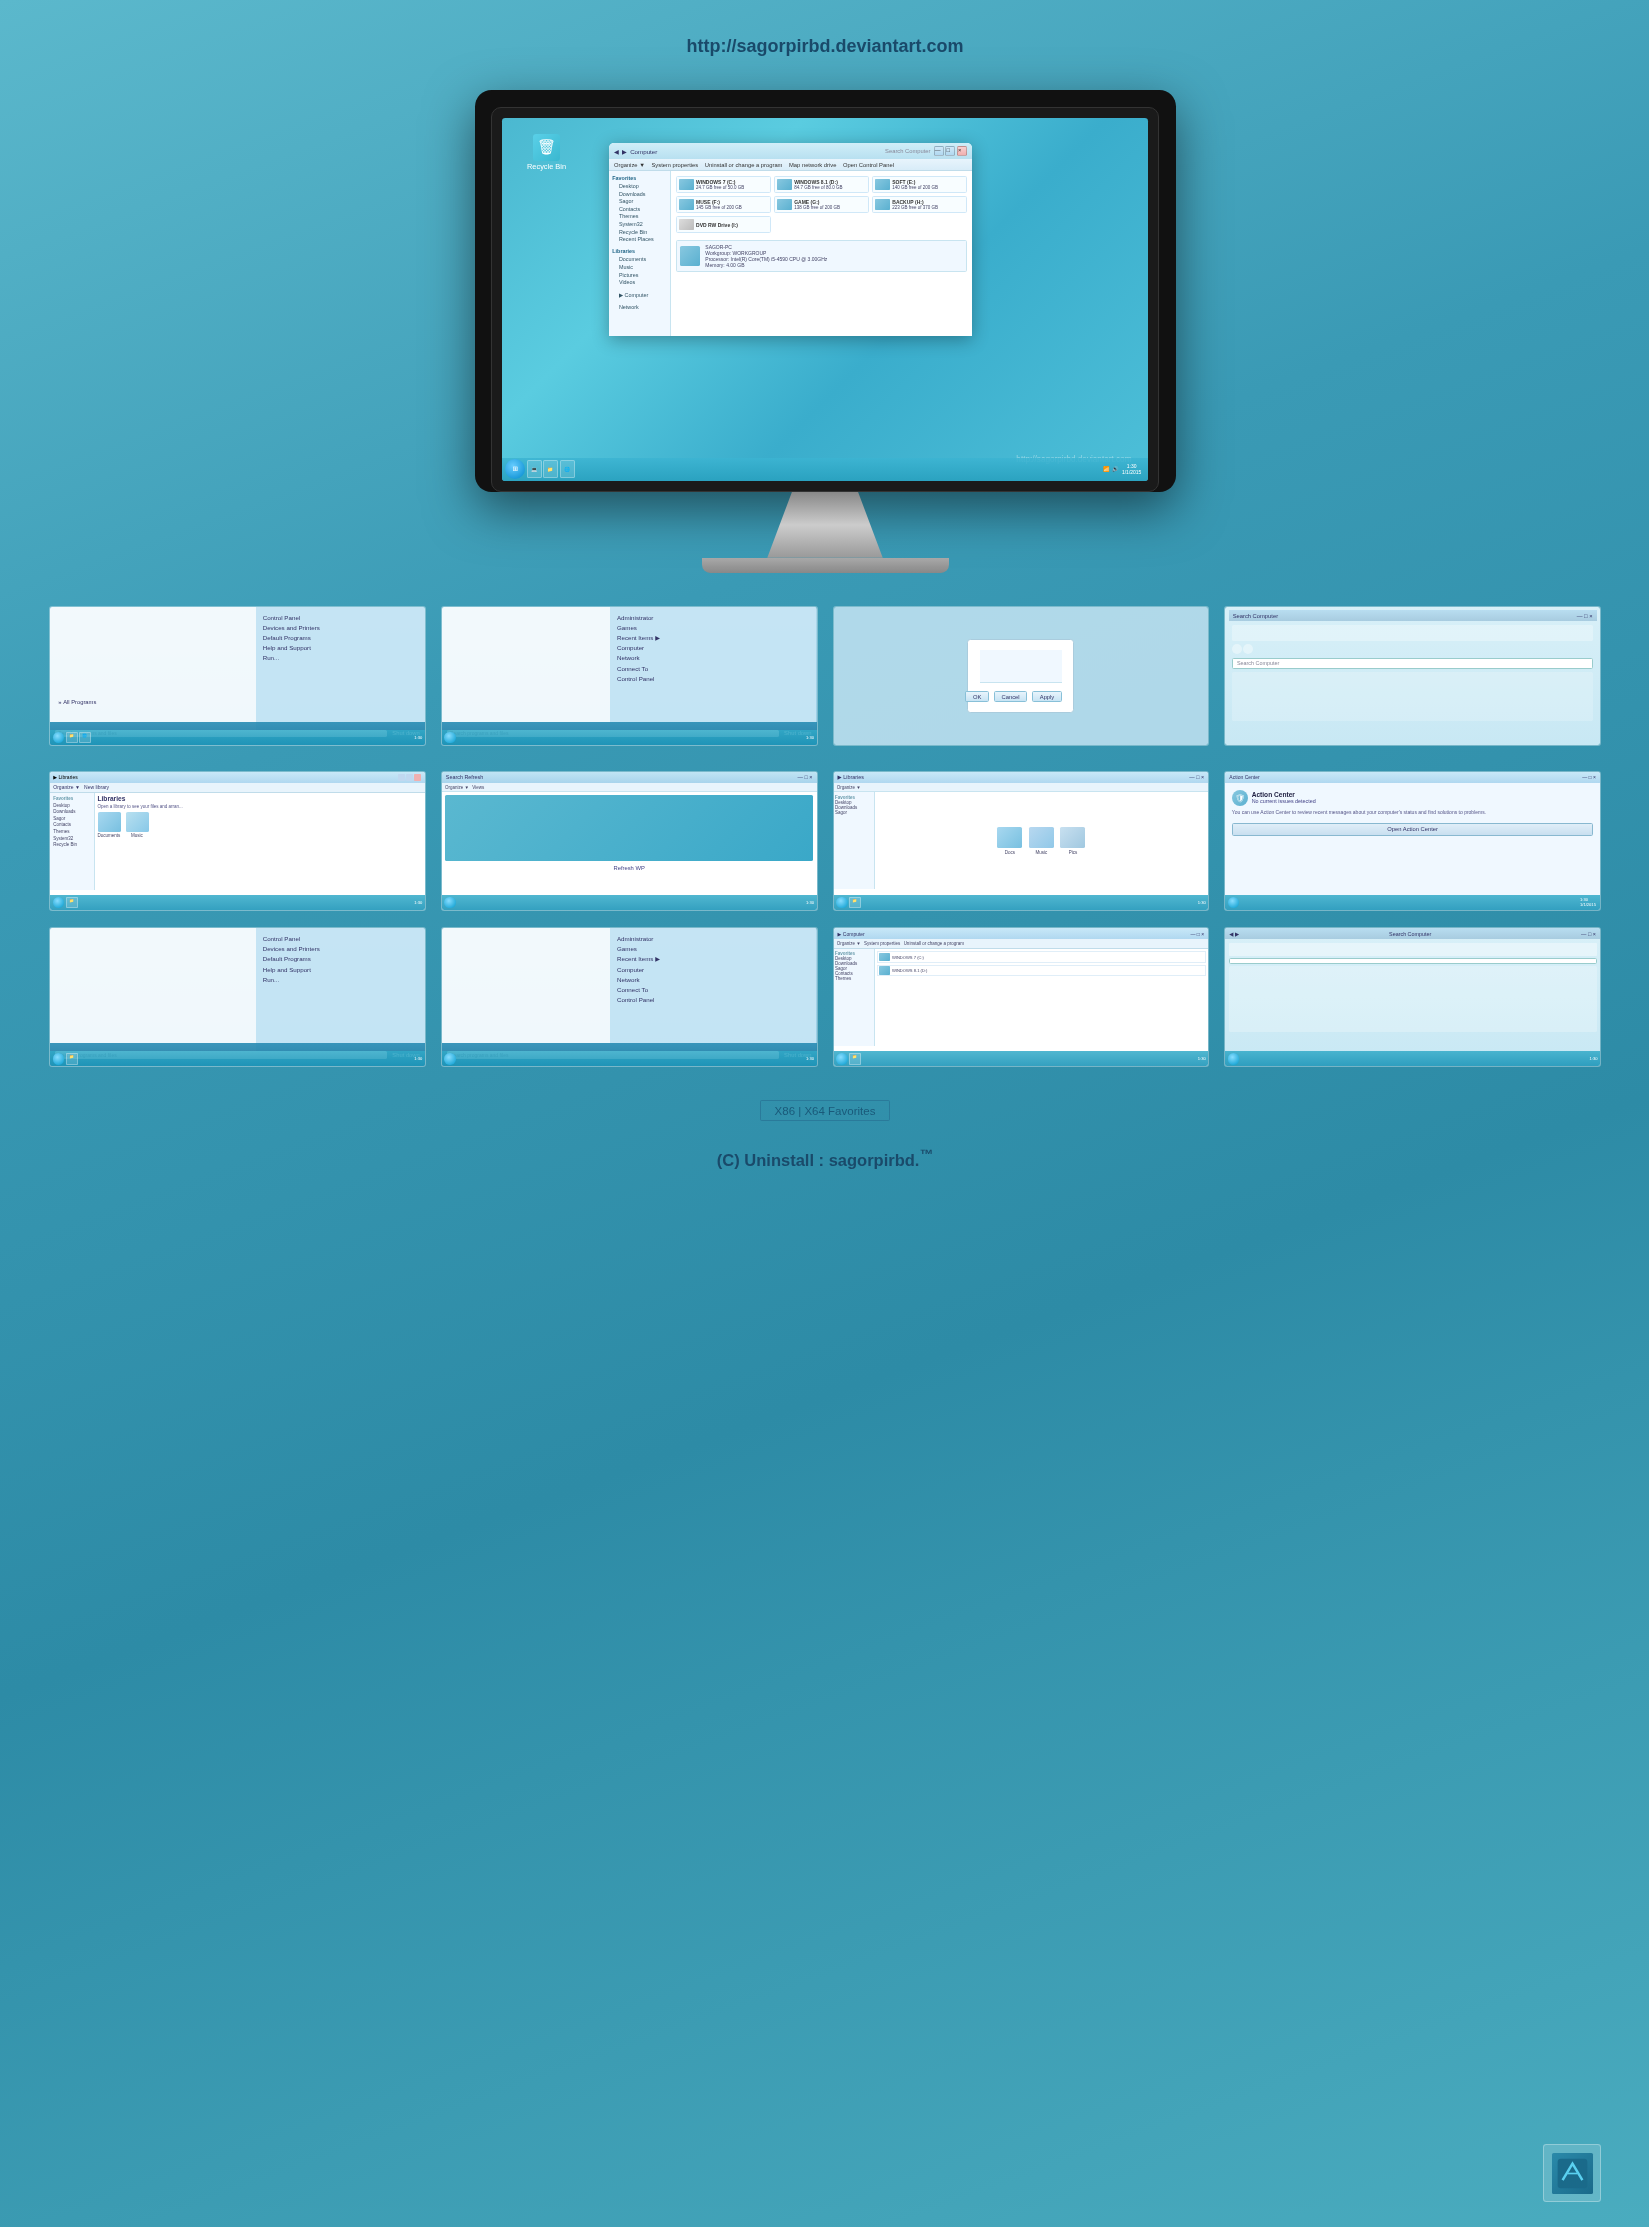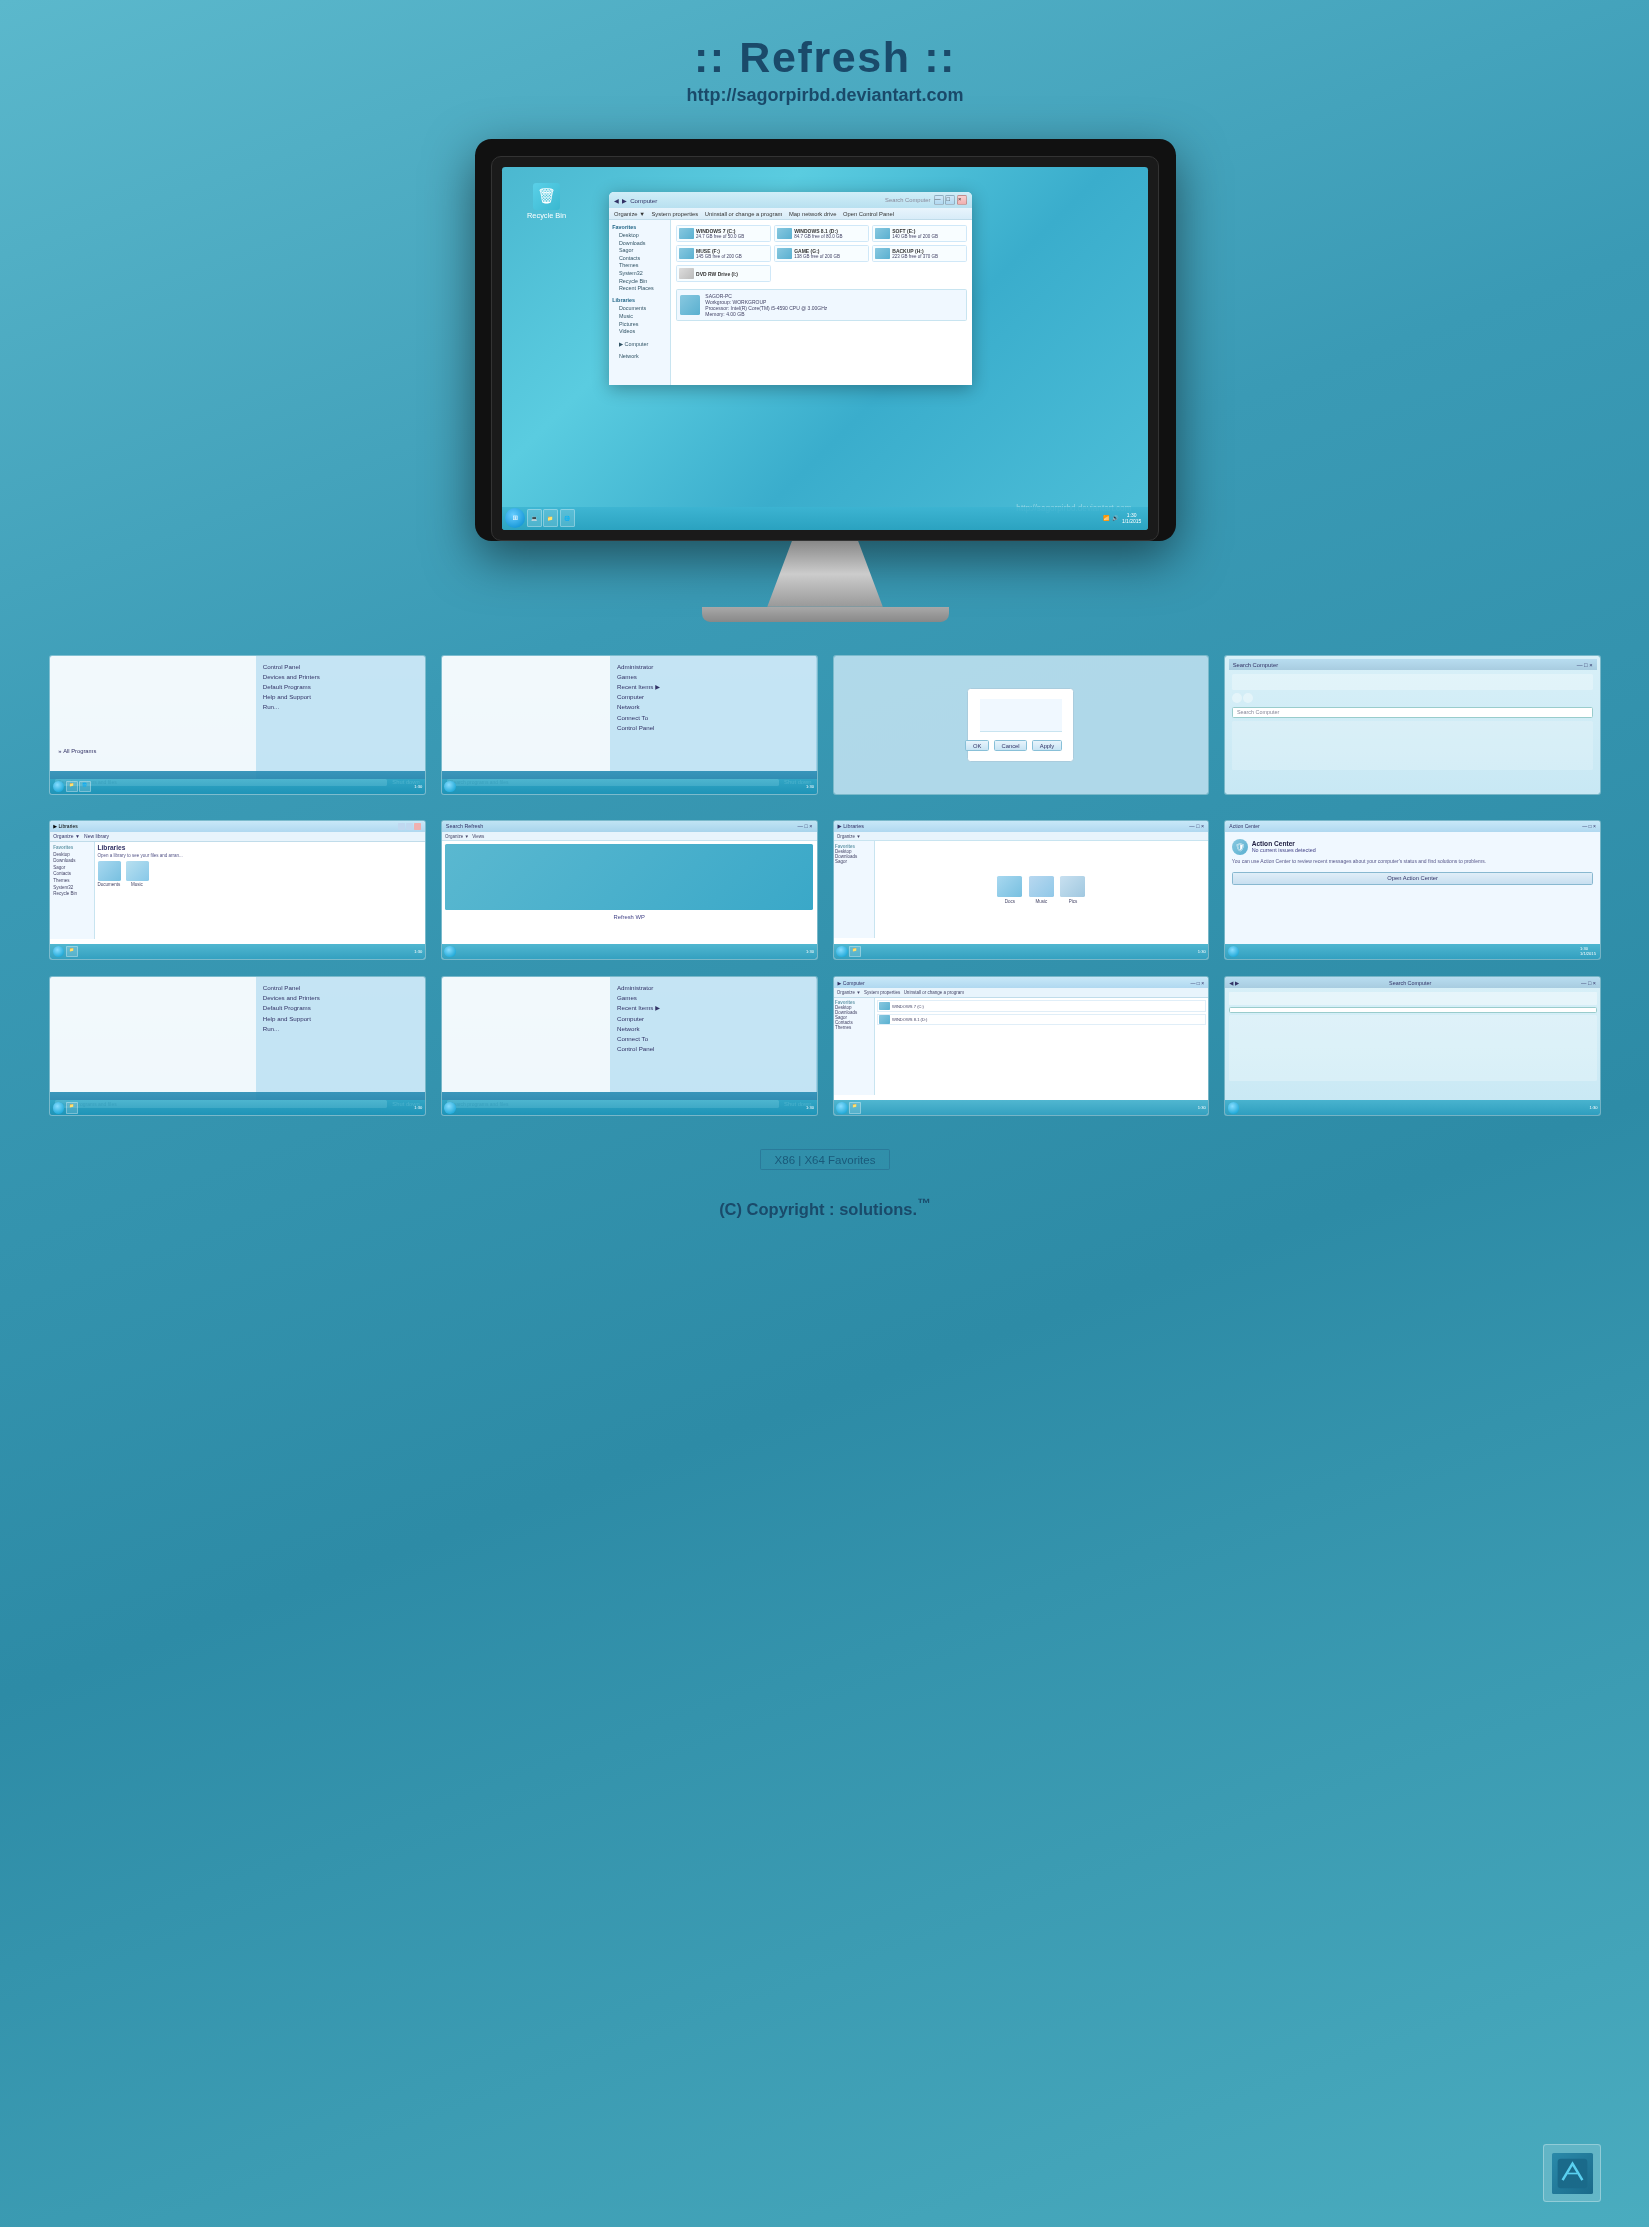--- a/index.html
+++ b/index.html
@@ -518,21 +518,20 @@
       grid-template-columns: repeat(4, 1fr);
       gap: 15px;
       padding: 0 49px 16.5px;
     }
 
   </style>
 </head>
 <body>
 
 <div class="header">
-  <h1>:: Refresh ::</h1>
   <h3>http://sagorpirbd.deviantart.com</h3>
 </div>
 
 <div class="monitor-container">
   <div>
     <div class="monitor">
       <div class="monitor-bezel">
         <div class="monitor-screen">
 
           <div class="desktop-recycle">
@@ -1046,21 +1045,21 @@
         </div>
       </div>
     </div>
   </div>
 </div>
 
 <div class="bottom-section">
   <div class="compat-badge">X86 | X64 Favorites</div>
   <div style="height:13.2px;"></div>
   <div class="copyright">
-    <span>(C) Copyright : solutions.</span><sup>™</sup>
+    <span>(C) Uninstall : sagorpirbd.</span><sup>™</sup>
   </div>
 </div>
 
 <div class="tm-logo">
   <div class="tm-logo-inner">
     <svg width="33" height="33" viewBox="0 0 40 40">
       <rect x="2" y="2" width="36" height="36" rx="4" fill="#1a6a8a"></rect>
       <path d="M8 28 L20 8 L32 28" stroke="#5ad0f0" stroke-width="3" fill="none"></path>
       <line x1="14" y1="20" x2="26" y2="20" stroke="#5ad0f0" stroke-width="2"></line>
     </svg>

